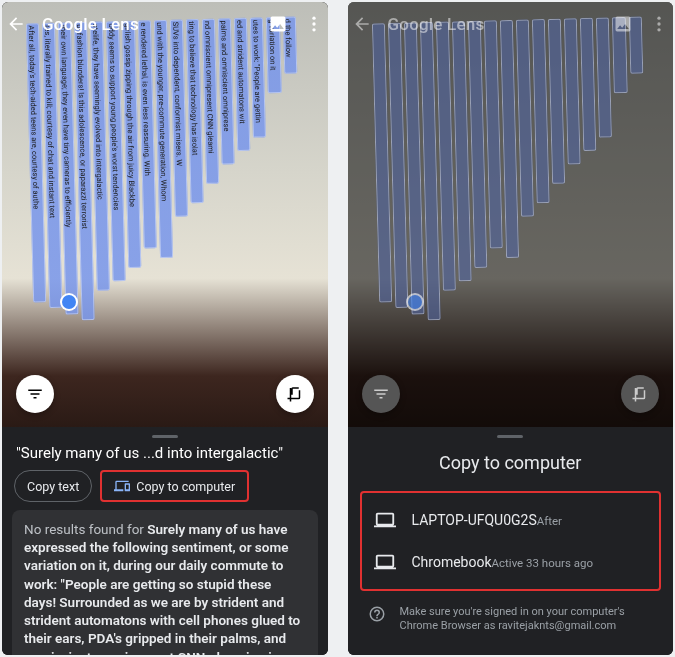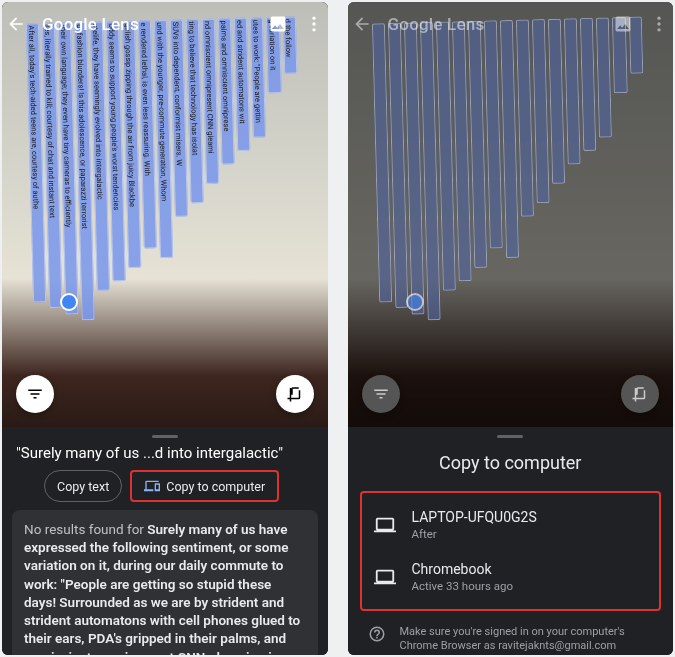--- a/index.html
+++ b/index.html
@@ -19,33 +19,33 @@
   .tcol span { display:block; font-size:7.5px; line-height:1.05; color:#1a1a1a; writing-mode: vertical-rl; text-orientation: mixed; padding:2px 1px; overflow:hidden; height:100%; }
   .handle-dot { position:absolute; width:14px; height:14px; background:#4285f4; border-radius:50%; box-shadow:0 0 0 2px #fff; }
   .fab { position:absolute; width:38px; height:38px; background:#fff; border-radius:50%; display:flex; align-items:center; justify-content:center; box-shadow:0 2px 6px rgba(0,0,0,0.3); }
   .fab.left { left:14px; bottom:14px; }
   .fab.right { right:14px; bottom:14px; }
   .dimmed .fab { background:#555; }
   .dimmed .fab svg { fill:#ccc; }
   .sheet { background:#202124; color:#e8eaed; flex:1; display:flex; flex-direction:column; padding:8px 0 0; position:relative; }
   .grab { width:26px; height:3px; background:#5f6368; border-radius:2px; margin:0 auto 6px; }
   .snippet { font-size:15px; padding:0 14px 8px; color:#fff; }
-  .chips { display:flex; gap:8px; padding:0 12px 8px;margin-left:30px; }
+  .chips { display:flex; gap:8px; padding:0 12px 8px; }
   .chip { border:1px solid #5f6368; border-radius:18px; padding:6px 12px; font-size:12.5px; color:#e8eaed; display:flex; align-items:center; gap:6px; white-space:nowrap; }
   .chip svg { fill:#8ab4f8; }
   .chip.listen svg { fill:#8ab4f8; }
   .red-box { border:2.5px solid #e03131; border-radius:4px; }
   .result-card { background:#303134; margin:0 10px; border-radius:8px; padding:10px 12px; font-size:13.5px; line-height:1.35; color:#bdc1c6; flex:1; overflow:hidden; }
   .result-card b { color:#e8eaed; font-weight:600; }
   
   .sheet-title { text-align:center; font-size:18px; color:#e8eaed; padding:8px 0 18px; }
   .device-list { margin:0 12px; padding:6px 0; }
   .device-row { display:flex; align-items:center; gap:16px; padding:10px 12px; }
   .device-row svg { fill:#e8eaed; flex:0 0 auto; }
-  .device-info { display:flex; flex-direction:column; }
+  .device-info { display:flex; flex-direction:row; }
   .device-name { font-size:14px; color:#e8eaed; }
   .device-status { font-size:11.5px; color:#9aa0a6; margin-top:2px; }
   .help-row { display:flex; gap:14px; padding:12px 20px 0; }
   .help-row svg { fill:#9aa0a6; flex:0 0 auto; margin-top:2px; }
   .help-title { font-size:13px; color:#e8eaed; }
   .help-sub { font-size:11px; color:#9aa0a6; margin-top:2px; line-height:1.3; }
 </style>
 </head>
 <body>
 

